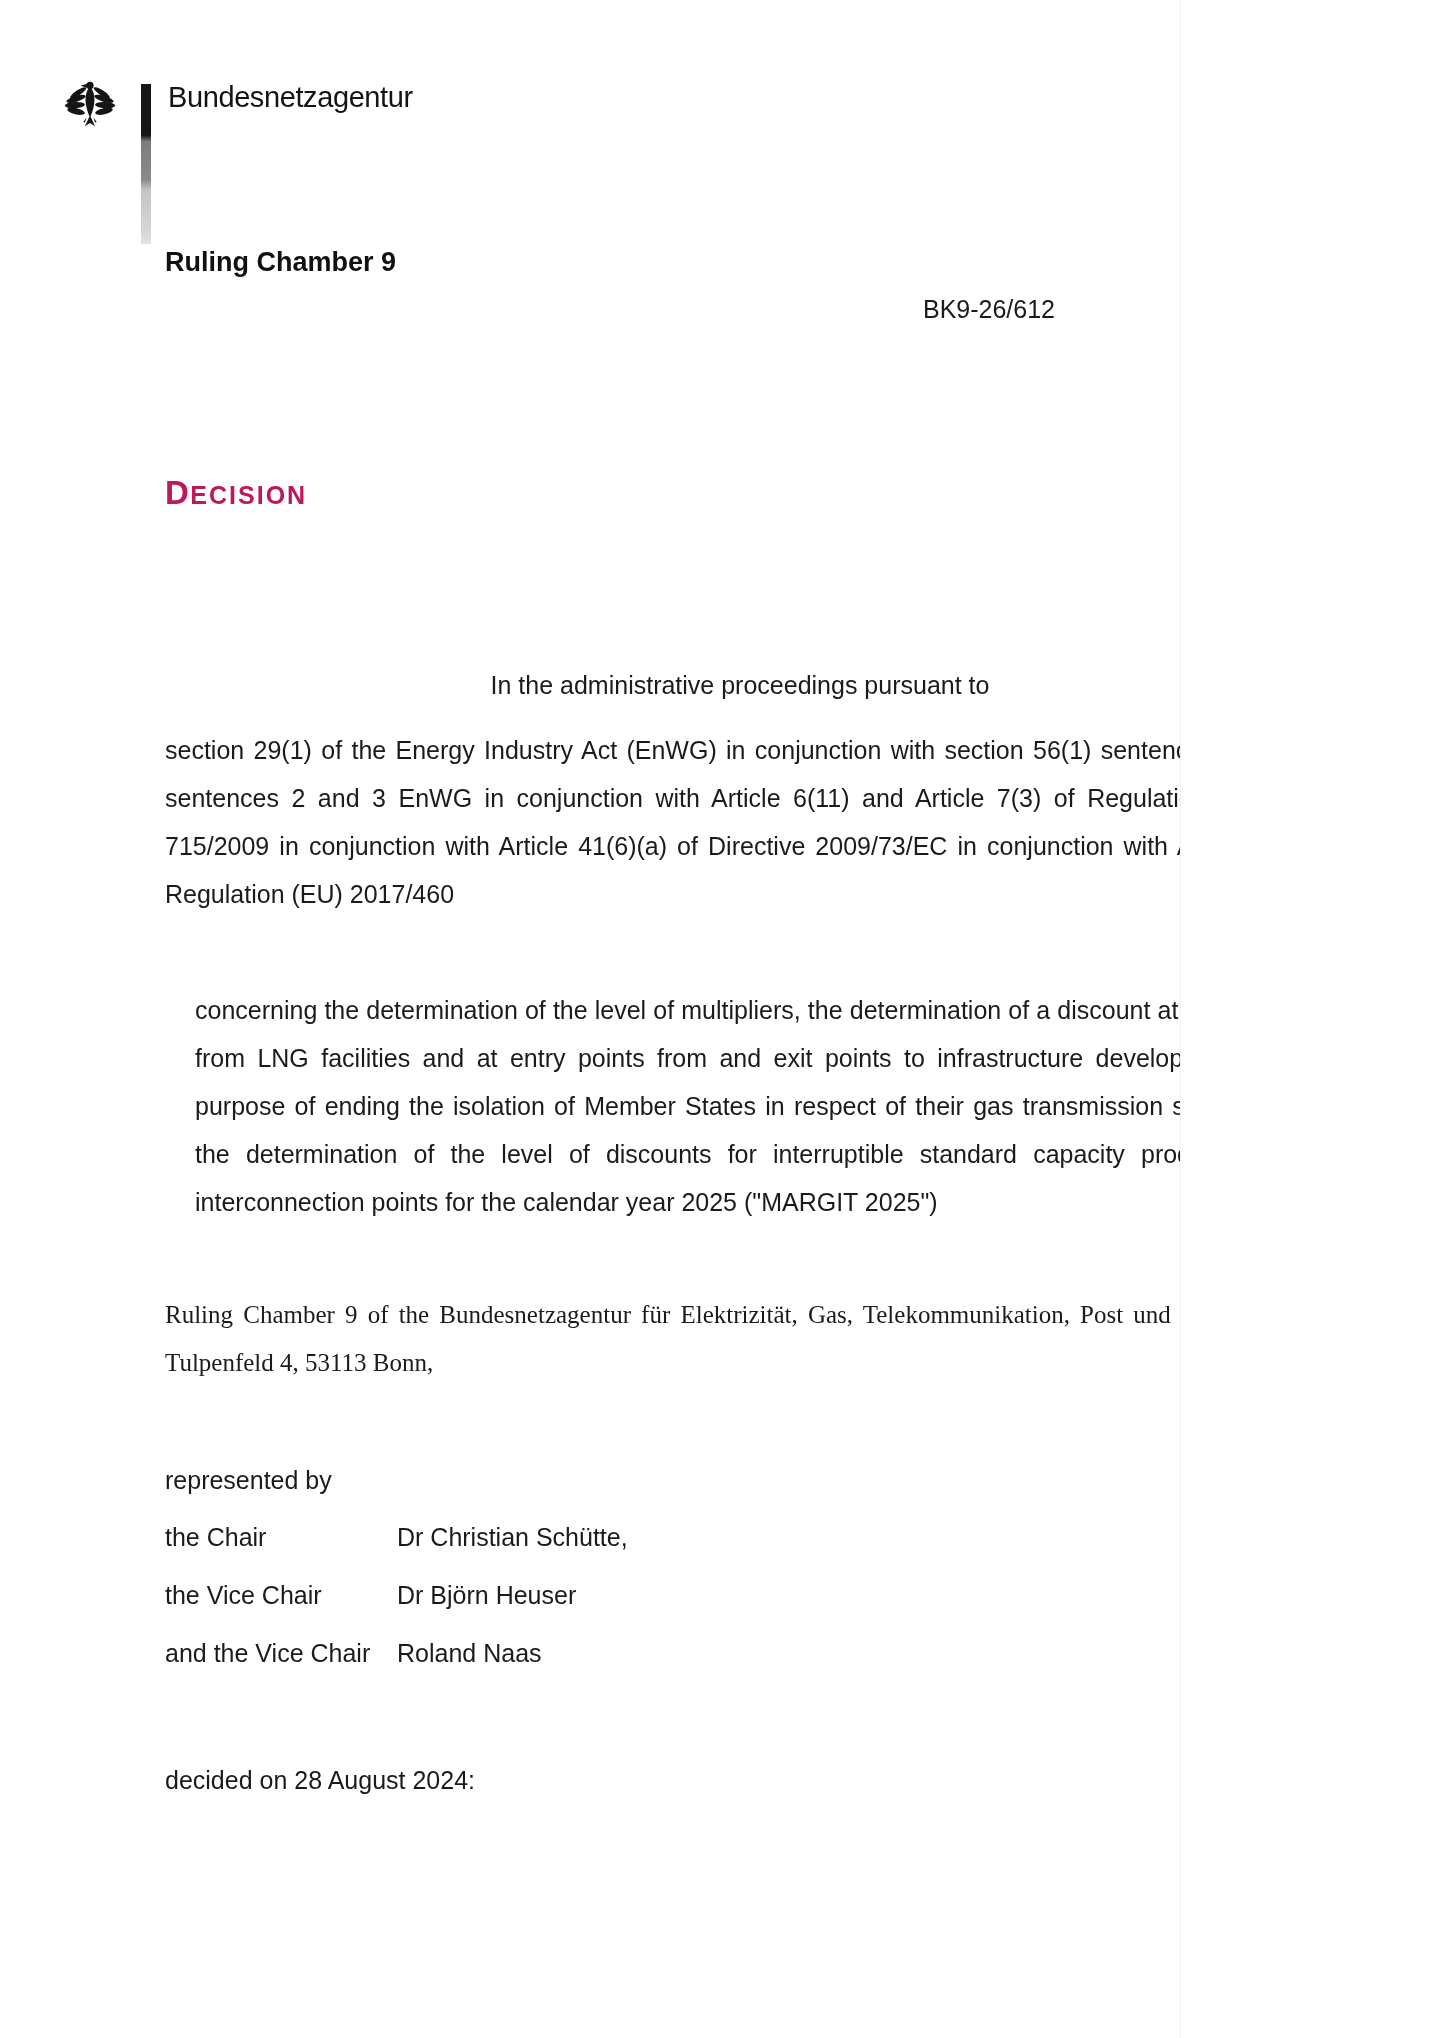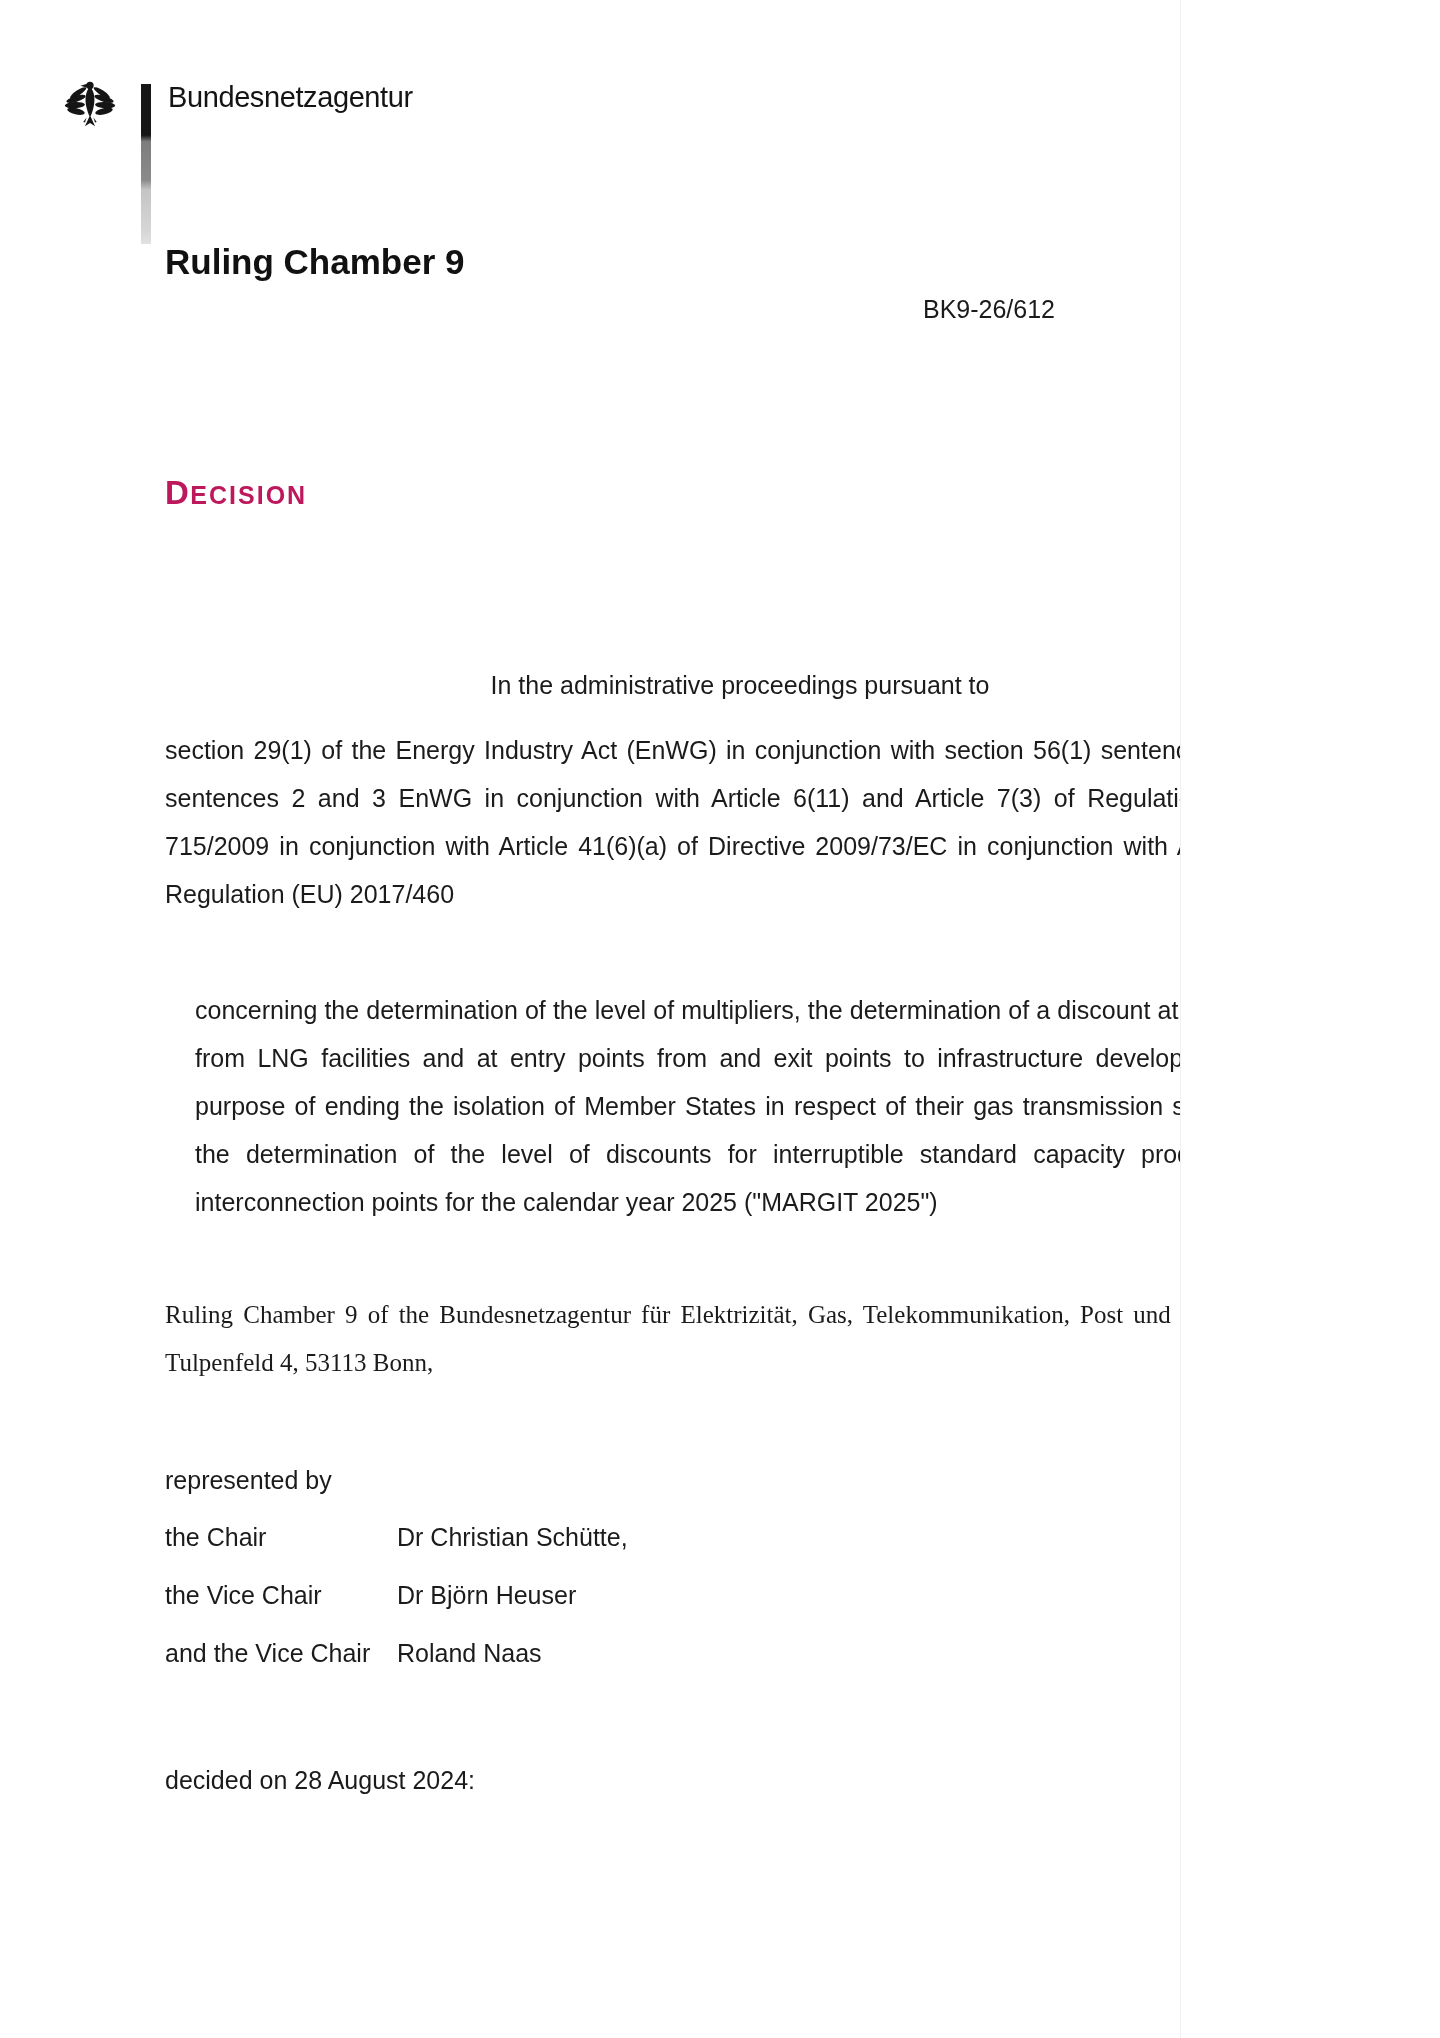--- a/index.html
+++ b/index.html
@@ -36,21 +36,21 @@
   .wordmark {
     left: 168px; top: 80px;
     font-size: 29px;
     line-height: 34px;
     letter-spacing: -0.4px;
     color: #141414;
     white-space: nowrap;
   }
   .chamber-heading {
     left: 165px; top: 246px;
-    font-size: 35px;
+    font-size: 27px;
     font-weight: bold;
     line-height: 32px;
     color: #111111;
     white-space: nowrap;
   }
   .case-number {
     right: 125px; top: 294px;
     font-size: 25px;
     line-height: 30px;
     text-align: right;

